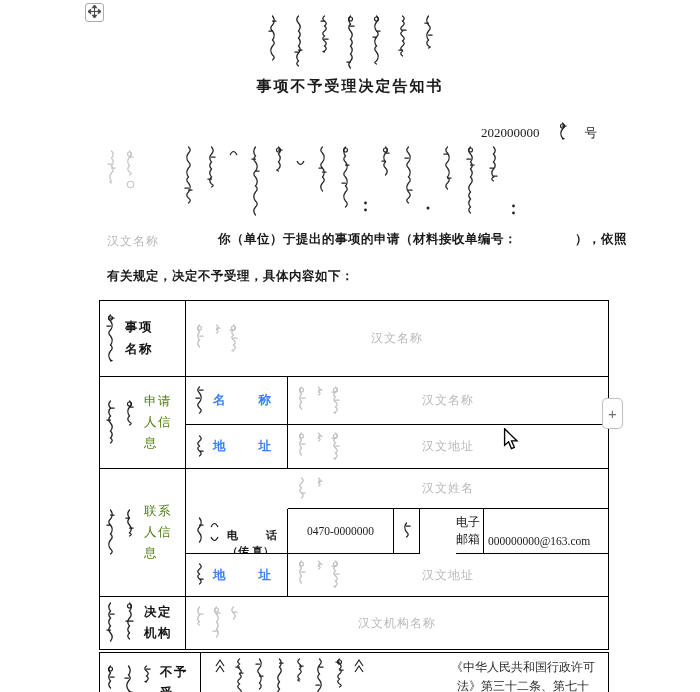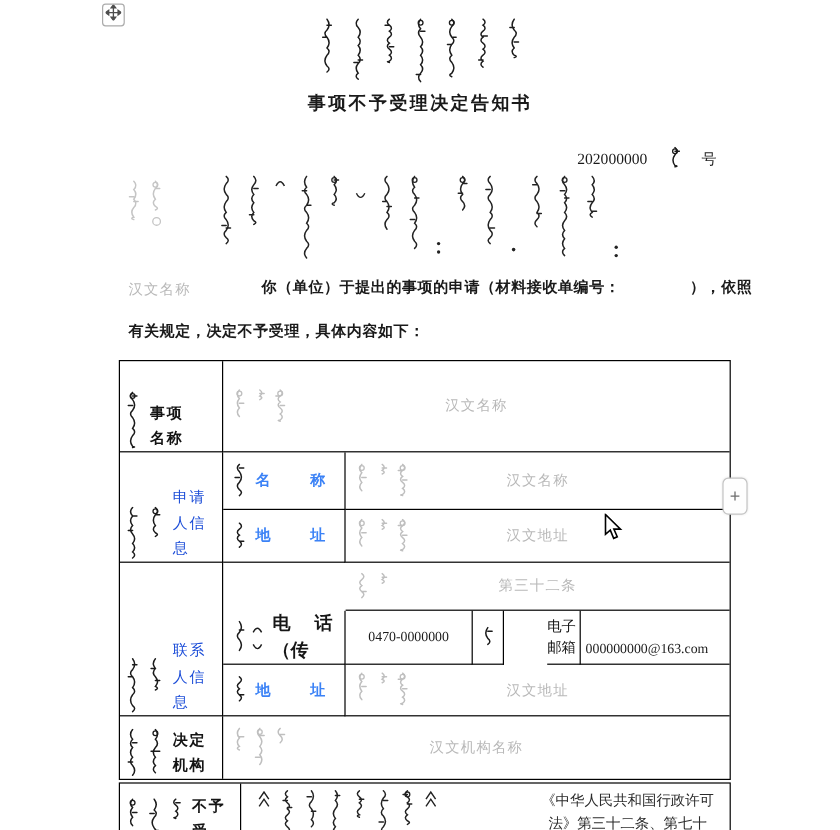--- a/index.html
+++ b/index.html
@@ -28,26 +28,26 @@
   .line2{left:107px;top:268px;font-size:12.5px;font-weight:bold;letter-spacing:.5px;}
   
   .tbl{left:99px;top:300px;display:grid;
        grid-template-columns:86px 102px 106px 26px 64px 124px;
        grid-template-rows:76px 48px 44px 40px 45px 43px 52px;
        border:1px solid #000;box-sizing:content-box;}
   .cell{border-right:1px solid #000;border-bottom:1px solid #000;position:relative;
         display:flex;align-items:center;box-sizing:border-box;overflow:hidden;}
   .cell.nr{border-right:none;}
   .cell.nb{border-bottom:none;}
-  .a-head{padding-left:5px;gap:9px;align-items:flex-end;}
+  .a-head{padding-left:5px;gap:9px;}
   .alabel{width:40px;font-size:12.5px;line-height:1.7;letter-spacing:1.5px;font-weight:bold;color:#141414;}
-  .alabel.soft{font-weight:400;color:#1d4ed8;}
+  .alabel.soft{font-weight:400;color:#4d7c0f;}
   .b-label{padding-left:8px;gap:8px;}
   .blabel{width:58px;font-size:12.5px;font-weight:600;text-align:justify;text-align-last:justify;color:#3b82f6;}
-  .phlabel{font-size:15px;font-weight:600;color:#161616;line-height:1.5;margin-top:24px;}
+  .phlabel{font-size:11px;font-weight:600;color:#161616;line-height:1.5;margin-top:24px;}
   .phlabel .l1{width:50px;text-align:justify;text-align-last:justify;}
   .v-cell{justify-content:center;}
   .v-cell .m{position:absolute;left:8px;top:50%;transform:translateY(-50%);}
   .ph-text{font-size:12px;color:#b9b9b9;letter-spacing:1px;}
   .serif{font-family:"Liberation Serif","DejaVu Serif",serif;}
   .phone-val{font-size:11.5px;}
   .email-label{font-size:12px;color:#141414;justify-content:center;margin-left:36px;}
   .email-val{font-size:11.5px;line-height:1.6;word-break:break-all;padding:3px 4px;align-items:flex-end;}
   .mongol-col{justify-content:center;}
   
@@ -297,21 +297,21 @@
     </div>
     <div class="cell v-cell nr" style="grid-area:4/3/5/7">
       <span class="m" style="gap: 6px;">
           <svg width="11" height="24" style="display: block; flex: 0 0 auto;">
             <path d="M5.5 1 Q8.9 3.5 5.5 6.0 Q2.1 8.5 5.5 11.0 Q2.1 13.5 5.5 16.0 Q8.9 18.5 5.5 21.0 M5.5 16 h3.6" fill="none" stroke="#bfbfbf" stroke-width="1.25" stroke-linecap="round"></path>
           </svg>
           <svg width="11" height="12" style="display: block; flex: 0 0 auto;">
             <path d="M5.5 1 Q8.9 3.5 5.5 6.0 Q8.9 7.5 5.5 9.0 M5.5 4 h3.6" fill="none" stroke="#bfbfbf" stroke-width="1.25" stroke-linecap="round"></path>
           </svg>
         </span>
-      <span class="ph-text">第三十二条</span>
+      <span class="ph-text">汉文姓名</span>
     </div>
 
     <div class="cell b-label" style="grid-area:5/2/6/3">
       <span class="m" style="gap: 5px;">
           <svg width="11" height="28" style="display: block; flex: 0 0 auto;">
             <path d="M5.5 1 Q8.9 5.5 5.5 10.0 Q2.1 13.0 5.5 16.0 Q8.9 20.5 5.5 25.0 M5.5 8 h3.6" fill="none" stroke="#1b1b1b" stroke-width="1.25" stroke-linecap="round"></path>
           </svg>
           <svg width="9" height="12" style="display: block; flex: 0 0 auto;">
             <path d="M1 10 Q4.5 3 8 10" fill="none" stroke="#1b1b1b" stroke-width="1.2"></path>
           </svg>

